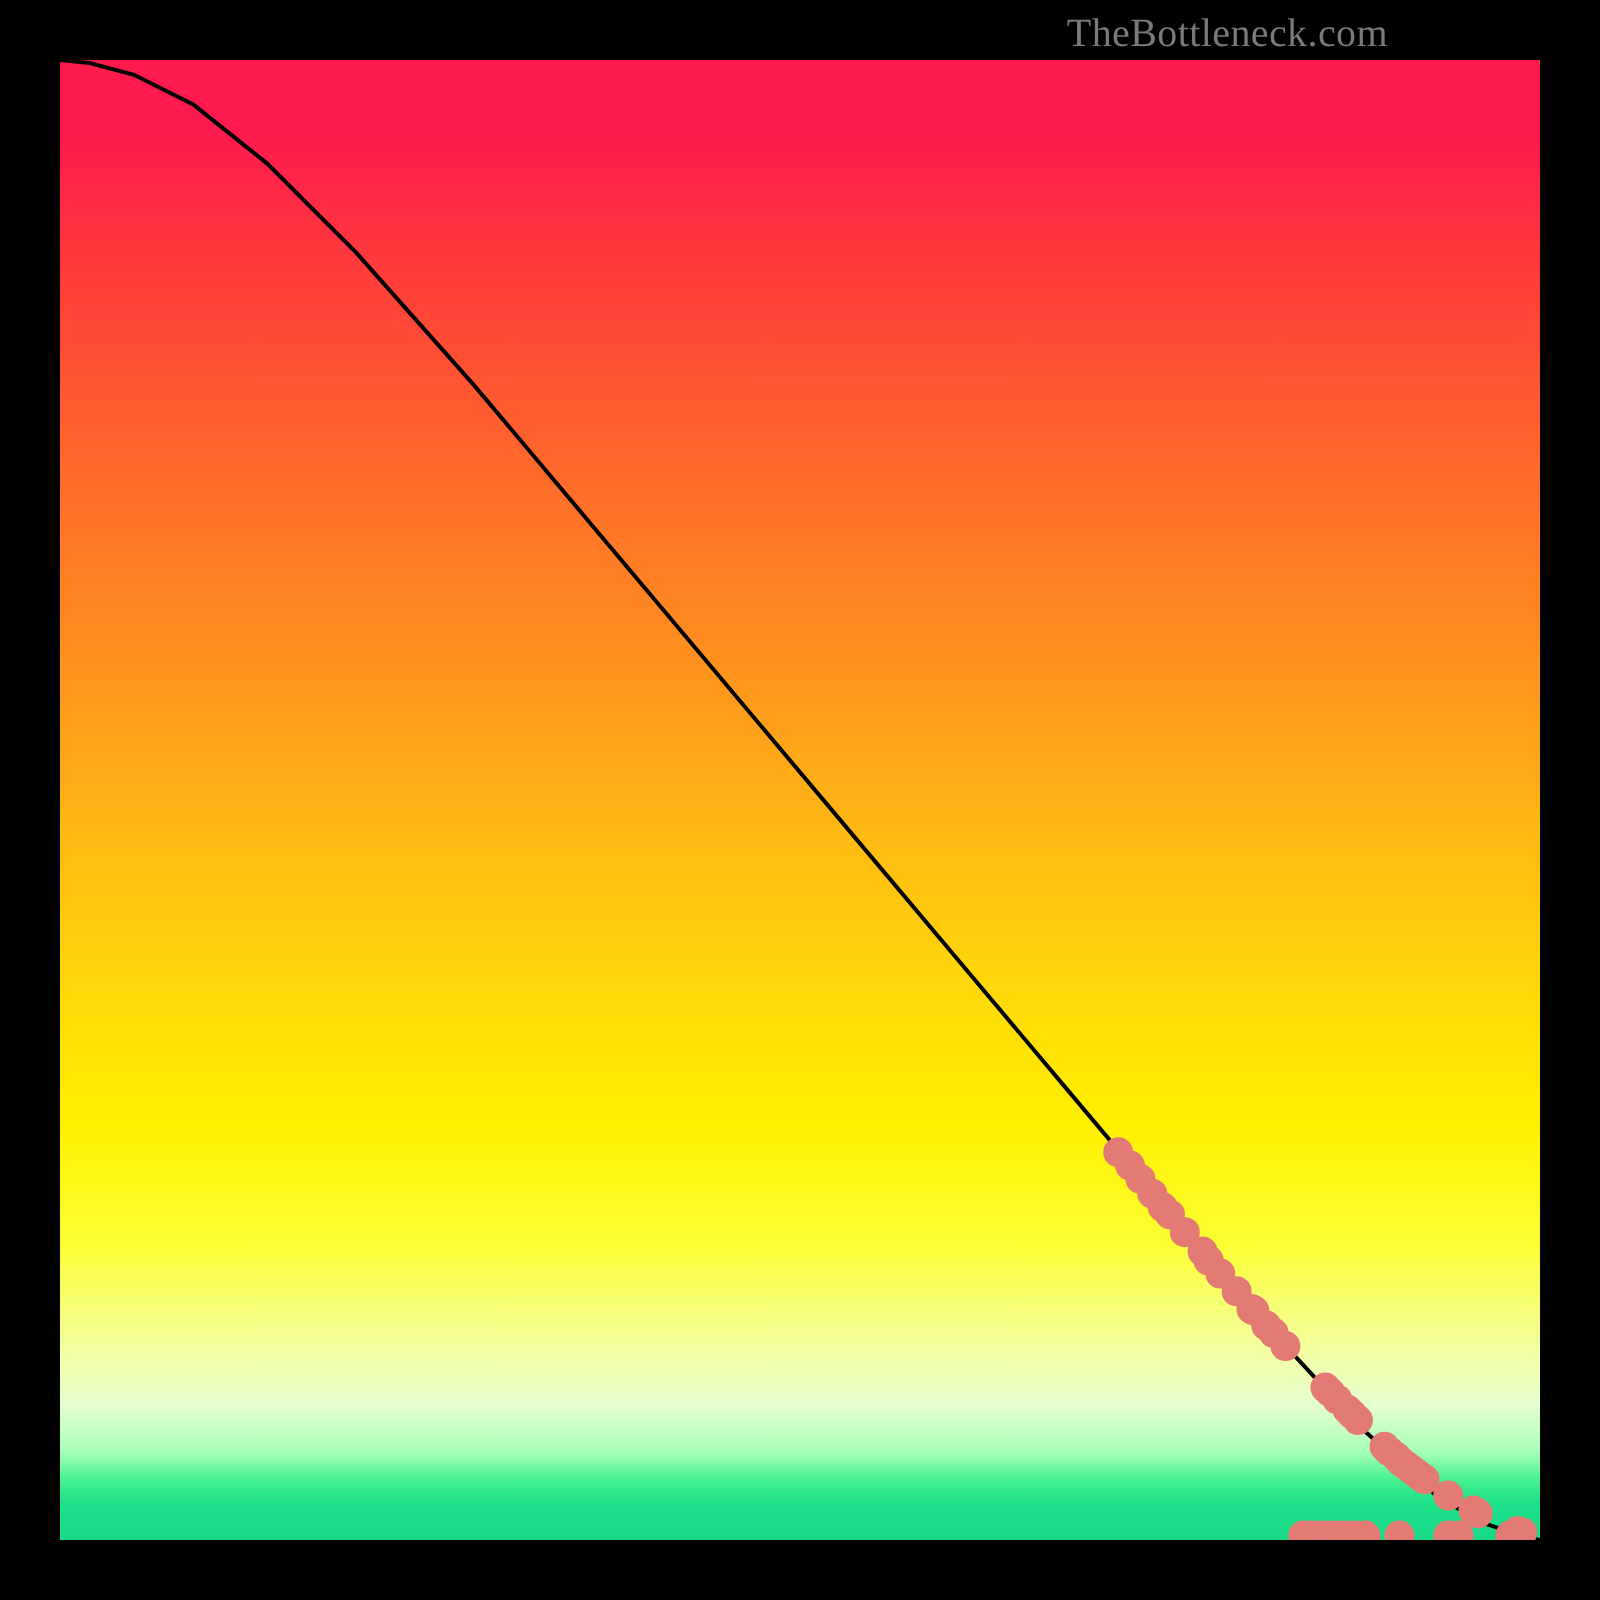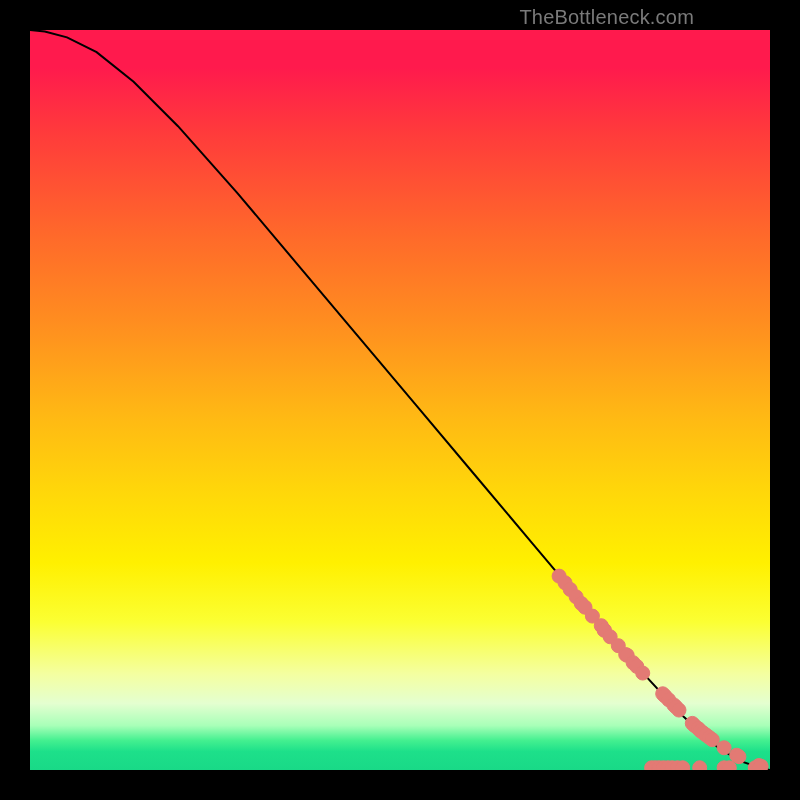--- a/index.html
+++ b/index.html
@@ -11,20 +11,21 @@
     overflow: hidden;
     font-family: Arial, Helvetica, sans-serif;
   }
   .frame {
     position: absolute;
     top: 0;
     left: 0;
     width: 726px;
     height: 800px;
     background: #000;
+    font-family: Liberation Serif, serif;
   }
   .plot-wrap {
     position: absolute;
     left: 30px;
     top: 30px;
     width: 740px;
     height: 740px;
   }
   .gradient-bg {
     position: absolute;

